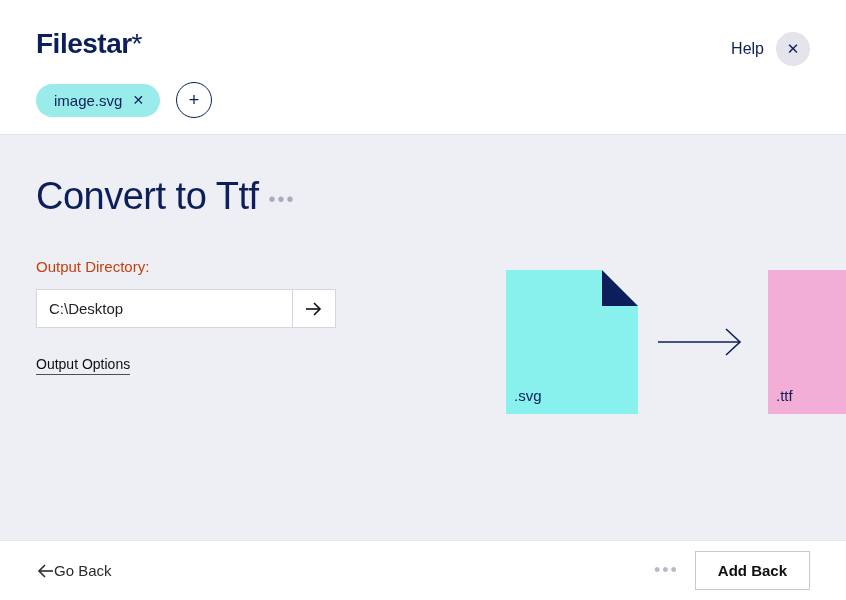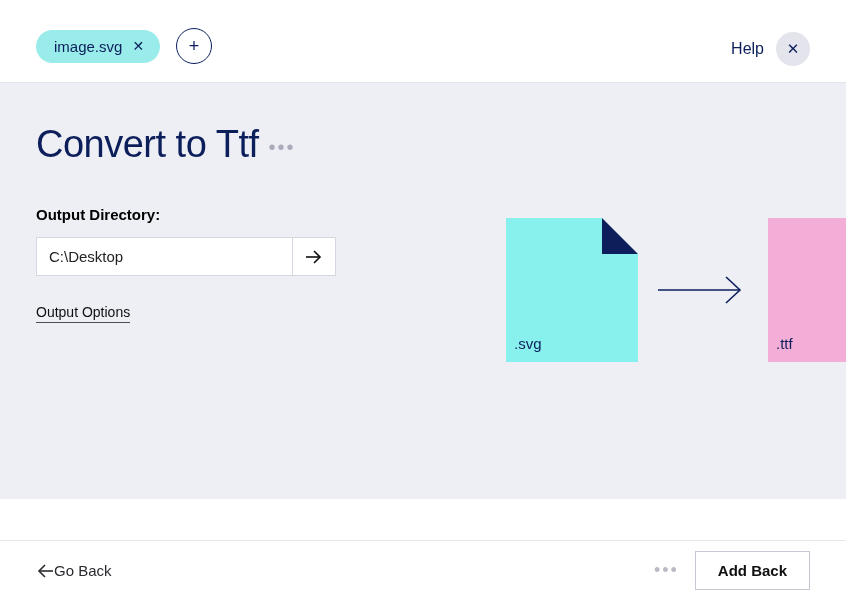--- a/index.html
+++ b/index.html
@@ -80,22 +80,22 @@
     }
     .dots-icon { color: #a9abba; font-size: 20px; letter-spacing: 2px; margin-top: 6px;}
     .content-row {
       display: flex;
       gap: 60px;
       margin-top: 40px;
     }
     .output-section { width: 300px; }
     .output-label {
       font-size: 15px;
-      font-weight: 700;
-      color: #000000;
+      font-weight: 400;
+      color: #c2410c;
       margin-bottom: 14px;
     }
     .path-input-wrap {
       display: flex;
       width: 300px;
     }
     .path-input {
       flex: 1;
       padding: 10px 12px;
       border: 1px solid #d5d6df;
@@ -193,20 +193,23 @@
     .btn-primary {
       background: #0c1f5b;
       color: #fff;
     }
   </style>
 </head>
 <body>
 
 <div class="header">
   <div class="header-left">
+    <div class="brand">
+      <span>Filestar</span><span class="star">*</span>
+    </div>
     <div class="file-chips">
       <div class="chip chip-file">
         <span>image.svg</span>
         <span class="x">✕</span>
       </div>
       <div class="chip-add">
         <span>+</span>
       </div>
     </div>
   </div>

